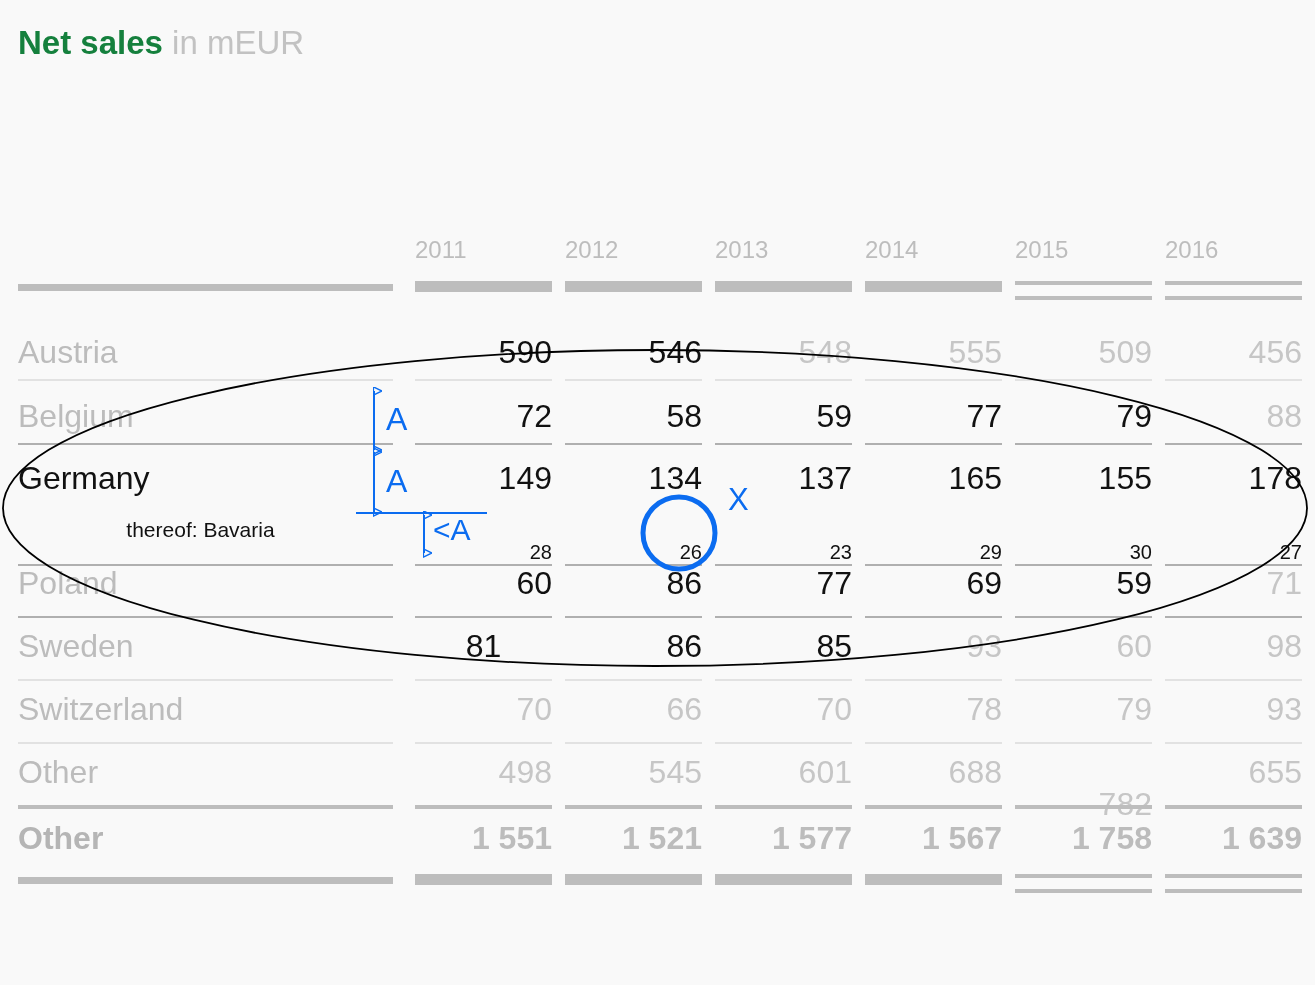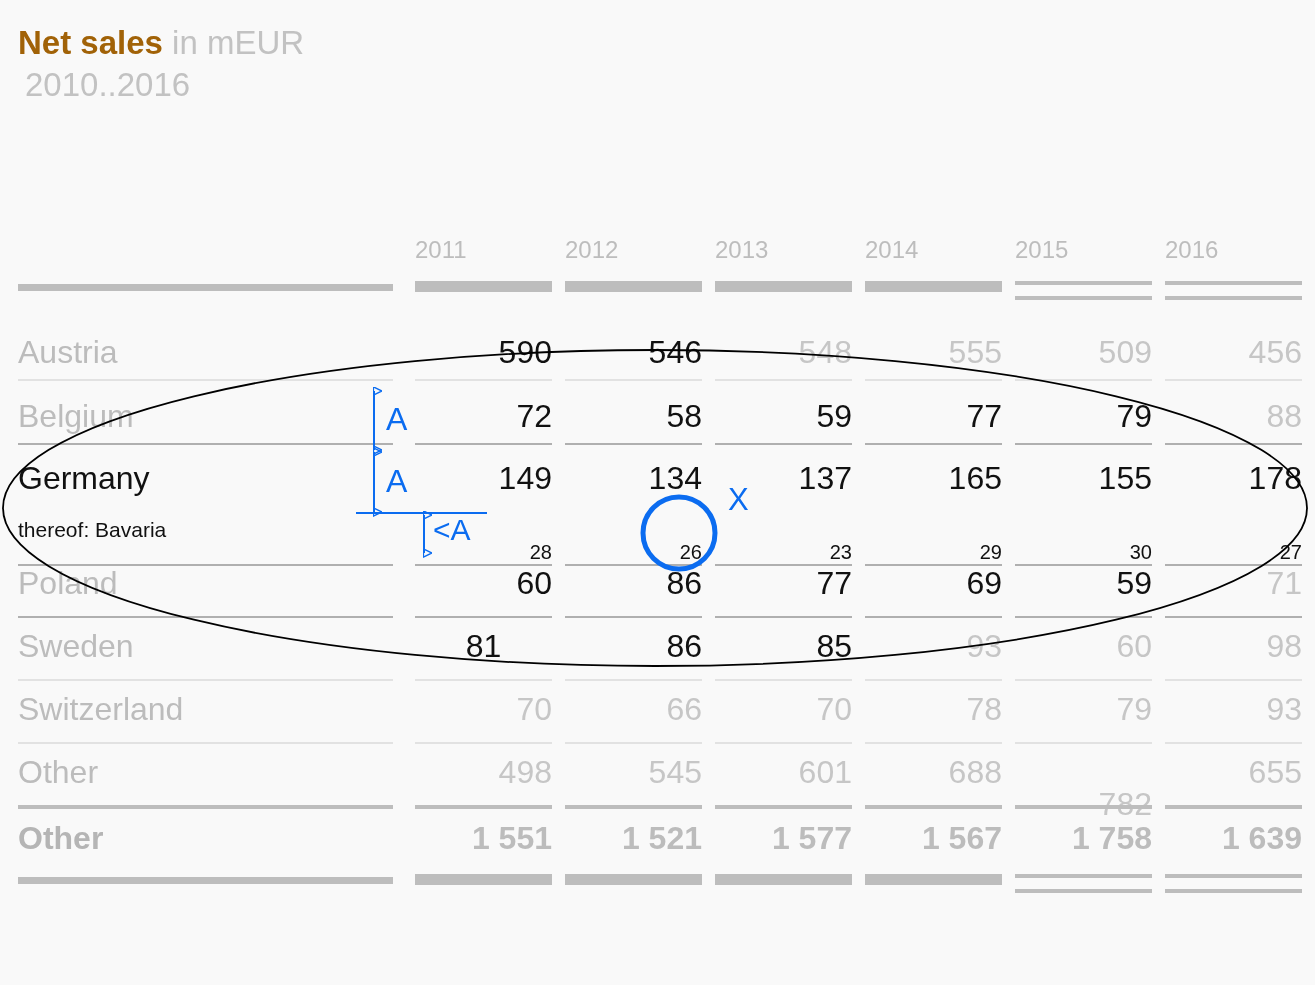--- a/index.html
+++ b/index.html
@@ -30,21 +30,21 @@
     color: #c2c2c2;
   }
   .title-line {
     font-size: 33px;
     white-space: nowrap;
     color: #c2c2c2;
   }
   .title-line.indent { padding-left: 7px; }
   .title-strong {
     font-weight: bold;
-    color: #a16207;
+    color: #15803d;
   }
 
   
   .table {
     position: absolute;
     left: 0;
     top: 0;
     width: 1315px;
   }
 
@@ -55,21 +55,21 @@
     font-size: 32px;
     color: #bcbcbc;
     white-space: nowrap;
     text-align: left;
   }
   .label-cell.dark { color: #111111; }
   .label-cell.bold { font-weight: bold; color: #b5b5b5; }
   .label-cell.sub {
     font-size: 21px;
     color: #111111;
-    text-align: left;
+    text-align: center;
     left: 18px;
     width: 365px;
   }
 
   .val-cell {
     position: absolute;
     font-size: 32px;
     color: #c6c6c6;
     text-align: right;
     width: 137px;
@@ -127,21 +127,20 @@
     pointer-events: none;
   }
 </style>
 </head>
 <body>
 
 <div id="root">
 
   <div class="title-block">
     <div class="title-line"><span class="title-strong">Net sales</span><span> in mEUR</span></div>
-    <div class="title-line indent">2010..2016</div>
   </div>
 
   <div class="table" id="table-host">
       <div class="hbar label" style="top: 284px;"></div>
       <div class="header-year" style="left: 415px; width: 137px;">2011</div>
       <div class="hbar" style="left: 415px; width: 137px; top: 281px;"></div>
       <div class="header-year" style="left: 565px; width: 137px;">2012</div>
       <div class="hbar" style="left: 565px; width: 137px; top: 281px;"></div>
       <div class="header-year" style="left: 715px; width: 137px;">2013</div>
       <div class="hbar" style="left: 715px; width: 137px; top: 281px;"></div>

